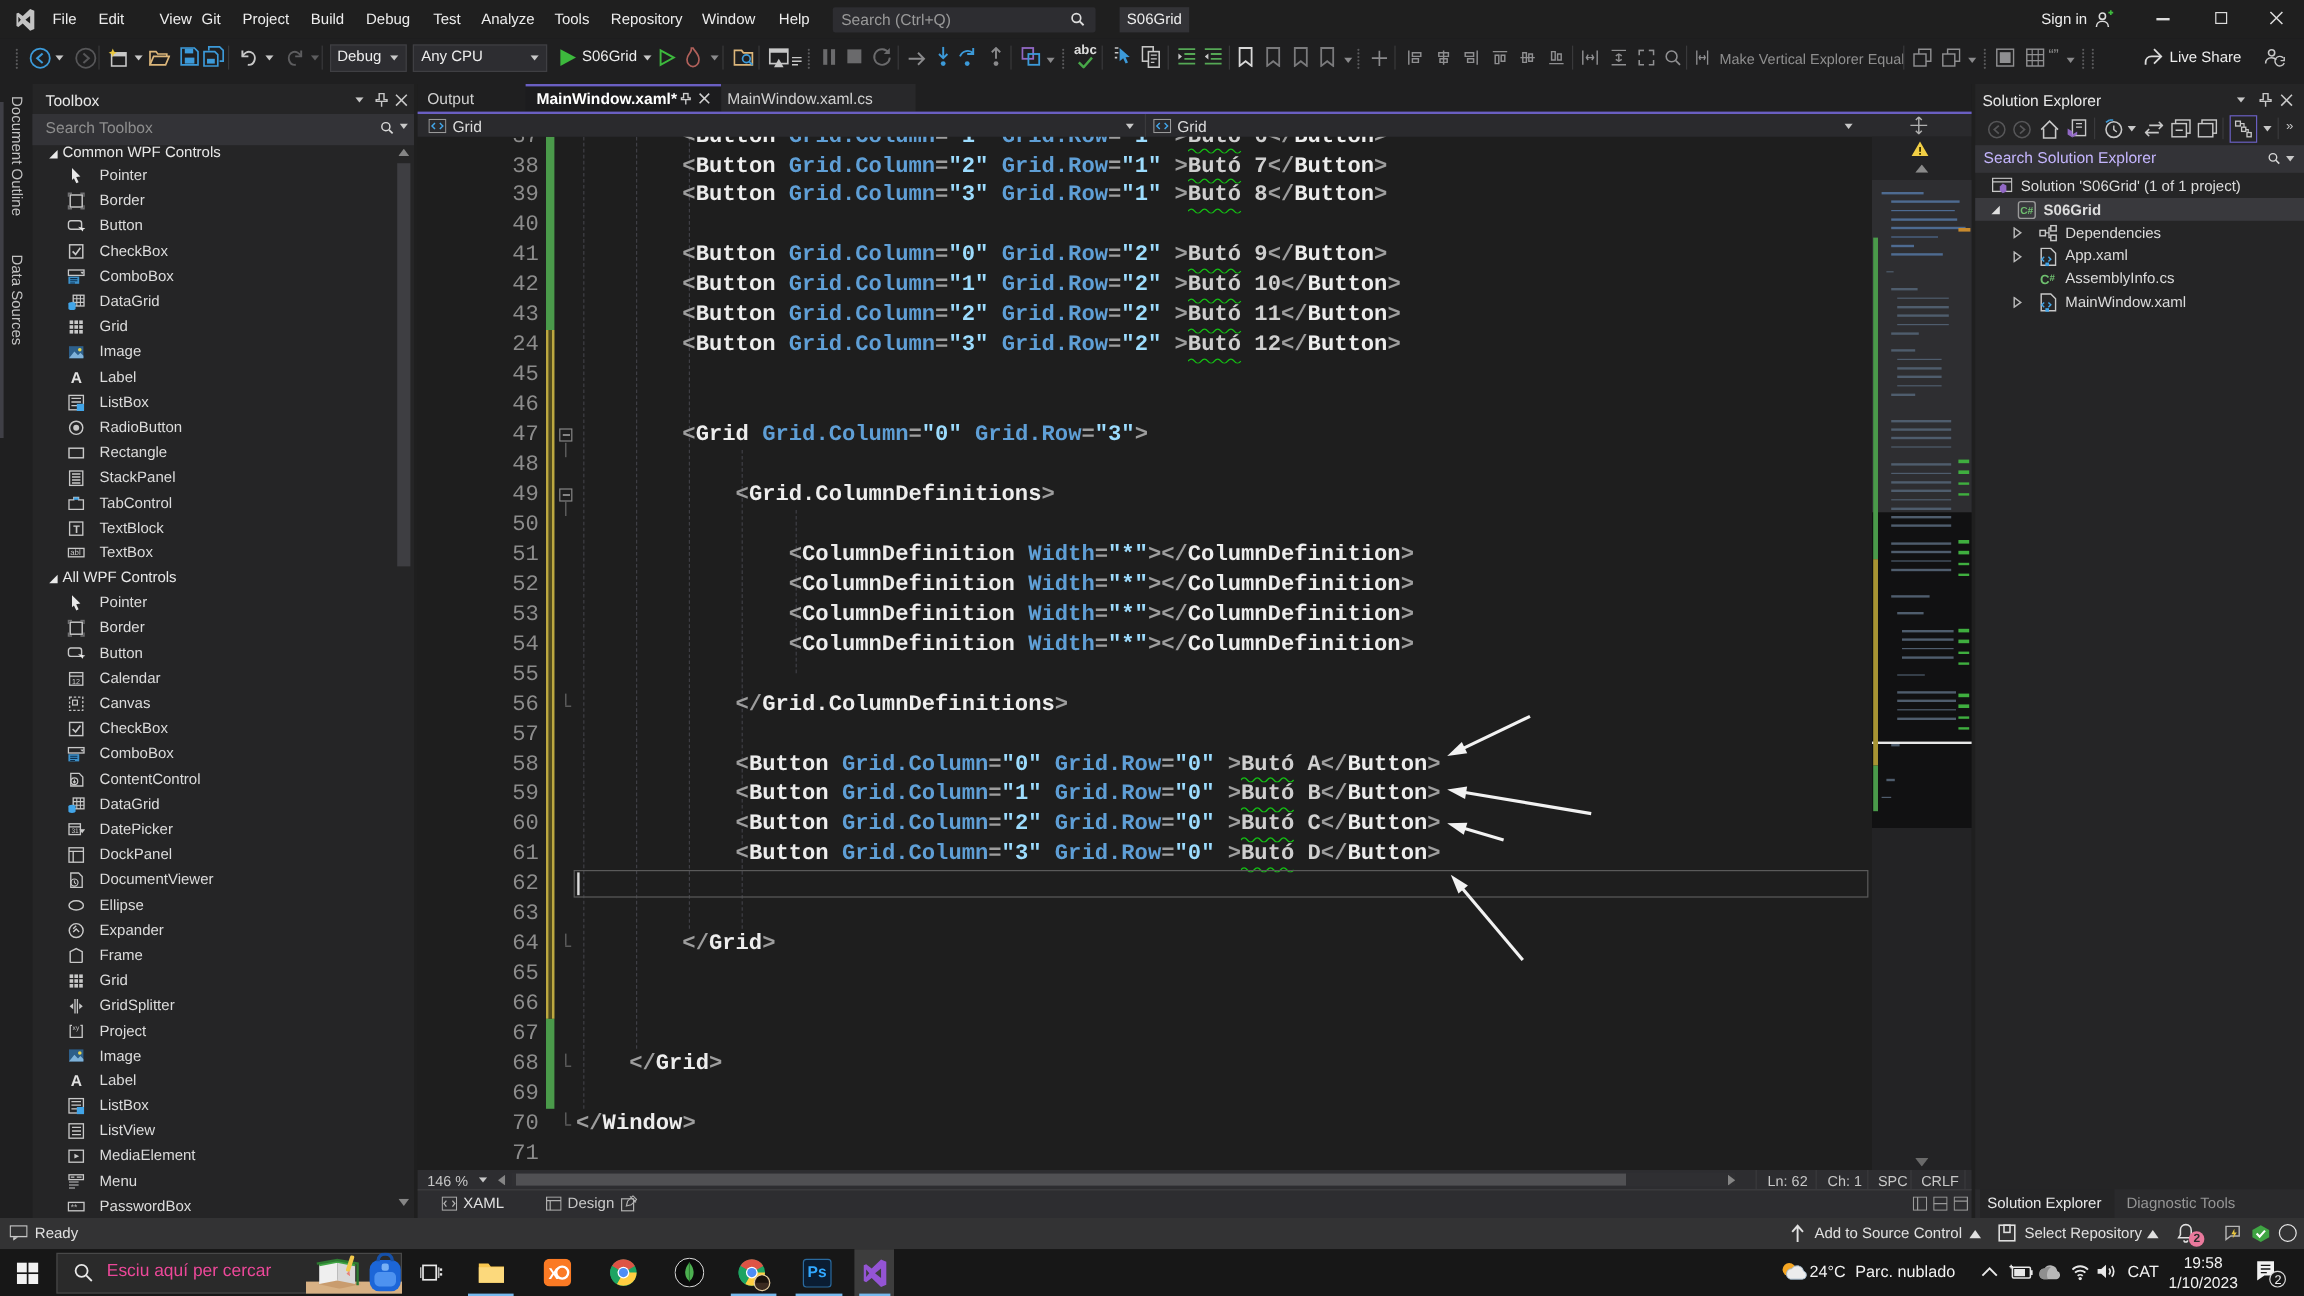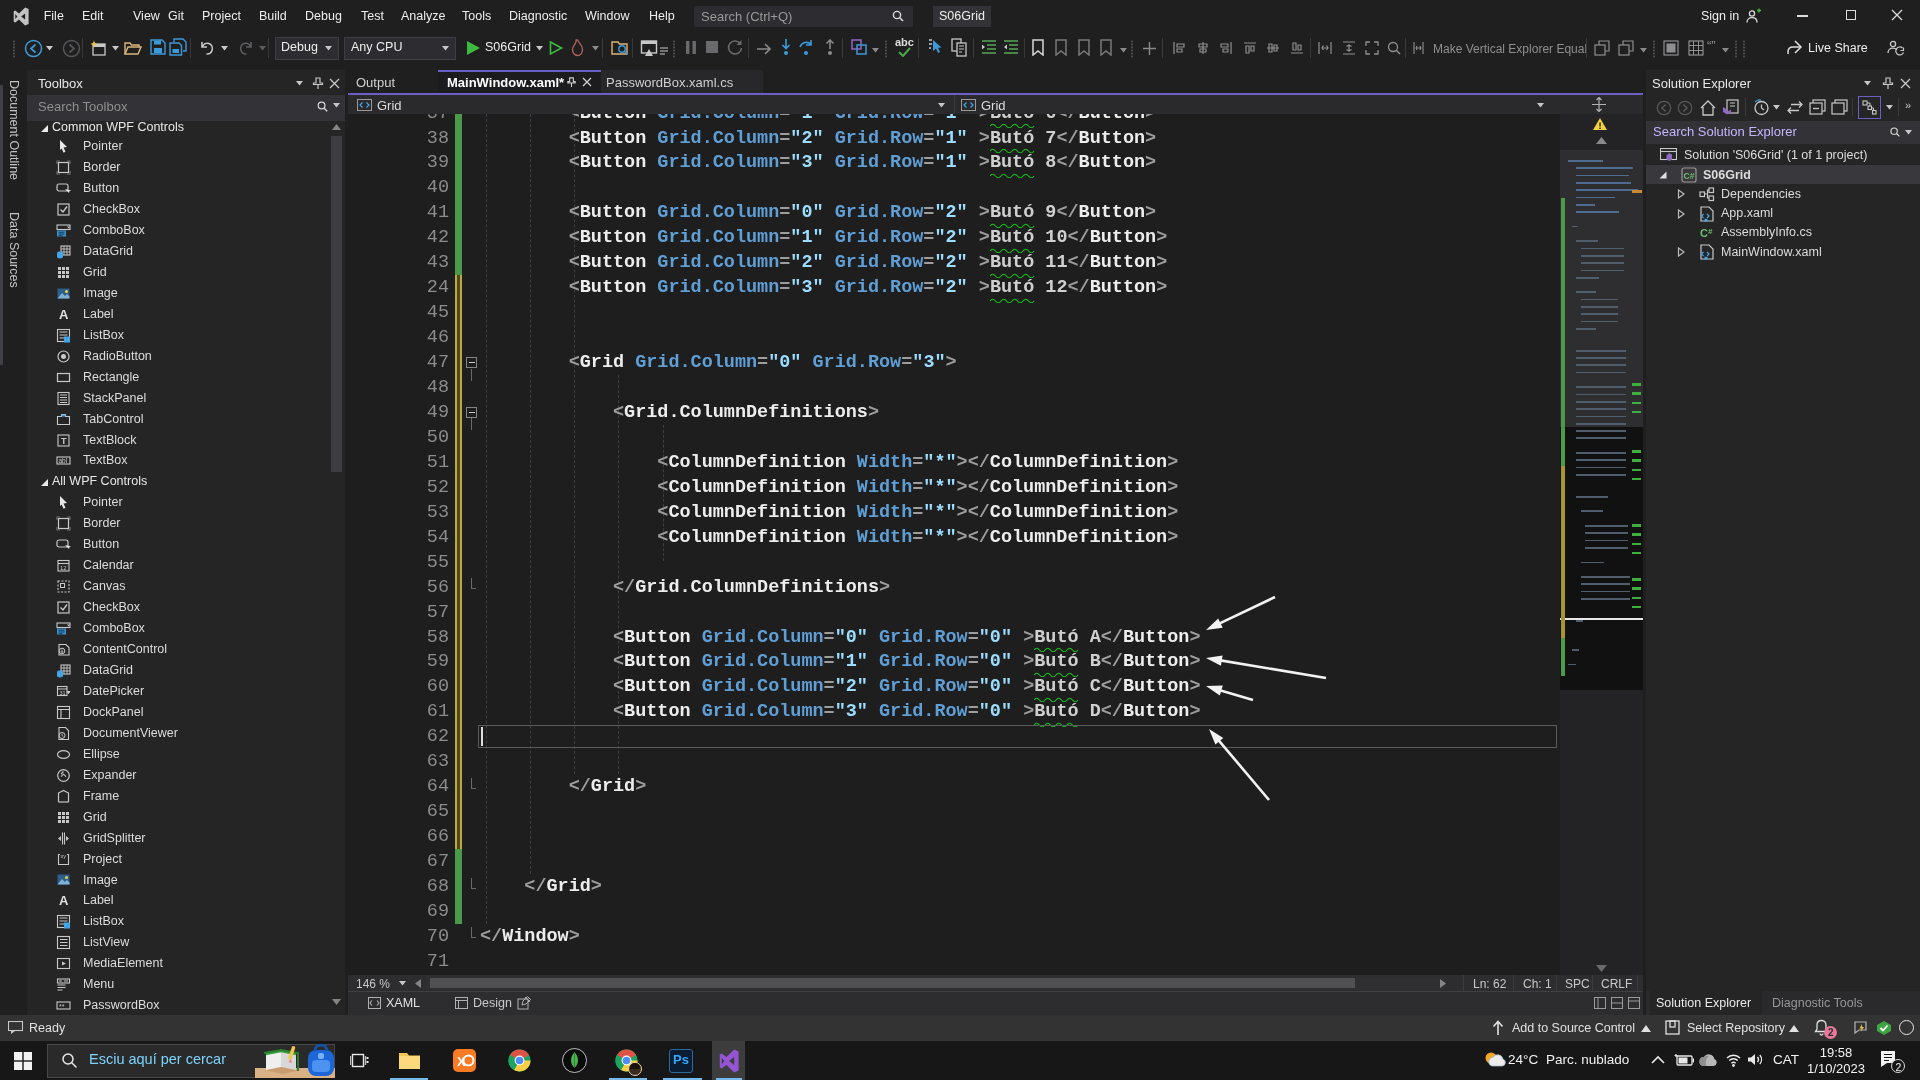--- a/index.html
+++ b/index.html
@@ -23,21 +23,21 @@
 <div class="abs t13" style="left:43.7px;top:9px">File</div>
 <div class="abs t13" style="left:82px;top:9px">Edit</div>
 <div class="abs t13" style="left:133px;top:9px">View</div>
 <div class="abs t13" style="left:168px;top:9px">Git</div>
 <div class="abs t13" style="left:202px;top:9px">Project</div>
 <div class="abs t13" style="left:259px;top:9px">Build</div>
 <div class="abs t13" style="left:305px;top:9px">Debug</div>
 <div class="abs t13" style="left:361px;top:9px">Test</div>
 <div class="abs t13" style="left:401px;top:9px">Analyze</div>
 <div class="abs t13" style="left:462px;top:9px">Tools</div>
-<div class="abs t13" style="left:509px;top:9px">Diagnostic</div>
+<div class="abs t13" style="left:509px;top:9px">Repository</div>
 <div class="abs t13" style="left:585px;top:9px">Window</div>
 <div class="abs t13" style="left:649px;top:9px">Help</div>
 <div class="abs" style="left:694px;top:6px;width:219px;height:21px;background:#2d2d31;border-radius:2px"></div>
 <div class="abs" style="left:701px;top:9px;font-size:13px;color:#999">Search (Ctrl+Q)</div>
 <svg class="abs" style="left:890px;top:8px" width="16" height="16" viewBox="0 0 16 16">
       <circle cx="7" cy="7" r="3.6" fill="none" stroke="#dcdcdc" stroke-width="1.4"></circle>
       <line x1="9.8" y1="9.8" x2="13" y2="13" stroke="#dcdcdc" stroke-width="1.6"></line>
     </svg>
 <div class="abs" style="left:933px;top:6px;width:58px;height:21px;background:#333337"></div>
 <div class="abs t13" style="left:939px;top:9px">S06Grid</div>
@@ -622,21 +622,21 @@
 <div class="abs" style="left:356px;top:75px;font-size:13px;color:#cfcfcf">Output</div>
 <div class="abs" style="left:438px;top:70px;width:163px;height:23px;background:#1c1c1e;border-top:2px solid #6a5fc2"></div>
 <div class="abs" style="left:447px;top:75px;font-size:13px;font-weight:bold;color:#ffffff">MainWindow.xaml*</div>
 <svg class="abs" style="left:566px;top:77px" width="11" height="11" viewBox="0 0 12 12">
       <path d="M4 1h4v4h2v1.5H2V5h2zM6 6.5V11" fill="none" stroke="#d0d0d0" stroke-width="1.2"></path>
     </svg>
 <svg class="abs" style="left:582px;top:77px" width="10" height="10" viewBox="0 0 10 10">
       <path d="M1 1l8 8M9 1 1 9" stroke="#d0d0d0" stroke-width="1.3"></path>
     </svg>
 <div class="abs" style="left:601px;top:70px;width:162px;height:23px;background:#28282a"></div>
-<div class="abs" style="left:606px;top:75px;font-size:13px;color:#cfcfcf">PasswordBox.xaml.cs</div>
+<div class="abs" style="left:606px;top:75px;font-size:13px;color:#cfcfcf">MainWindow.xaml.cs</div>
 <div class="abs" style="left:348px;top:93px;width:1295px;height:2px;background:#6a5fc2"></div>
 <div class="abs" style="left:348px;top:95px;width:1295px;height:19px;background:#2a2a2d"></div>
 <svg class="abs" style="left:357px;top:99px" width="15" height="12" viewBox="0 0 15 12">
 <rect x="0.5" y="0.5" width="14" height="11" fill="none" stroke="#9a9a9a" stroke-width="1"></rect>
 <path d="M5.5 3.5 3 6l2.5 2.5M9.5 3.5 12 6 9.5 8.5" fill="none" stroke="#42a5e8" stroke-width="1.2"></path>
     </svg>
 <div class="abs" style="left:377px;top:97.5px;font-size:13px;color:#dcdcdc">Grid</div>
 <svg class="abs" style="left:938px;top:103px" width="8" height="5" viewBox="0 0 8 5">
       <path d="M0 0h7L3.5 4.5z" fill="#c8c8c8"></path>
     </svg>
@@ -1078,21 +1078,21 @@
 <rect x="0" y="0" width="8.3" height="8.3" fill="#f2f2f2"></rect>
       <rect x="9.7" y="0" width="8.3" height="8.3" fill="#f2f2f2"></rect>
 <rect x="0" y="9.7" width="8.3" height="8.3" fill="#f2f2f2"></rect>
       <rect x="9.7" y="9.7" width="8.3" height="8.3" fill="#f2f2f2"></rect>
     </svg>
 <div class="abs" style="left:47px;top:1044px;width:288px;height:34px;background:#2a2a2a;border:1px solid #484848"></div>
 <svg class="abs" style="left:61px;top:1052px" width="17" height="17" viewBox="0 0 17 17">
       <circle cx="7" cy="7" r="5" fill="none" stroke="#e8e8e8" stroke-width="1.5"></circle>
       <line x1="10.8" y1="10.8" x2="15.5" y2="15.5" stroke="#e8e8e8" stroke-width="1.5"></line>
     </svg>
-<div class="abs" style="left:89px;top:1051px;font-size:14.5px;color:#7dd3fc">Esciu aquí per cercar</div>
+<div class="abs" style="left:89px;top:1051px;font-size:14.5px;color:#ec4899">Esciu aquí per cercar</div>
 <div class="abs" style="left:255px;top:1068px;width:80px;height:10px;background:#d8b184"></div>
 <svg class="abs" style="left:262px;top:1046px" width="42" height="28" viewBox="0 0 42 28">
 <path d="M3 24 21 20 39 24 21 28z" fill="#c99c6e"></path>
 <path d="M4 8 19 5v16L4 24z" fill="#efefef"></path>
       <path d="M34 8 19 5v16l15 3z" fill="#d8d8d8"></path>
 <path d="M4 8 19 5l15 3" fill="none" stroke="#3fa543" stroke-width="2.5"></path>
 <path d="M2 7 19 4l17 3v18" fill="none" stroke="#2d7a31" stroke-width="2"></path>
 <rect x="28" y="0" width="3.5" height="14" rx="1.5" fill="#f2c94c" transform="rotate(18 30 7)"></rect>
 <path d="M31 13l2 4-3.5-1z" fill="#e8837a" transform="rotate(18 30 7)"></path>
     </svg>

